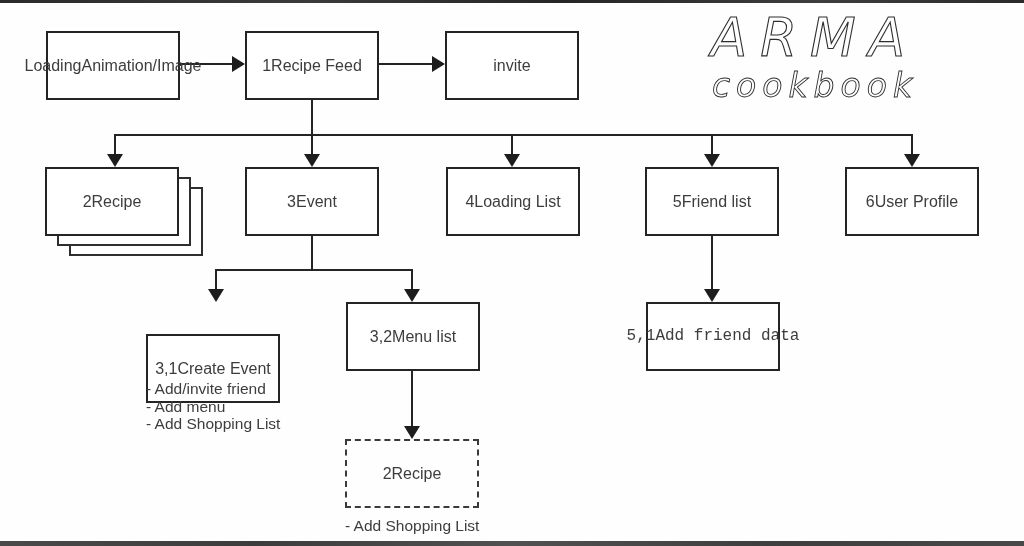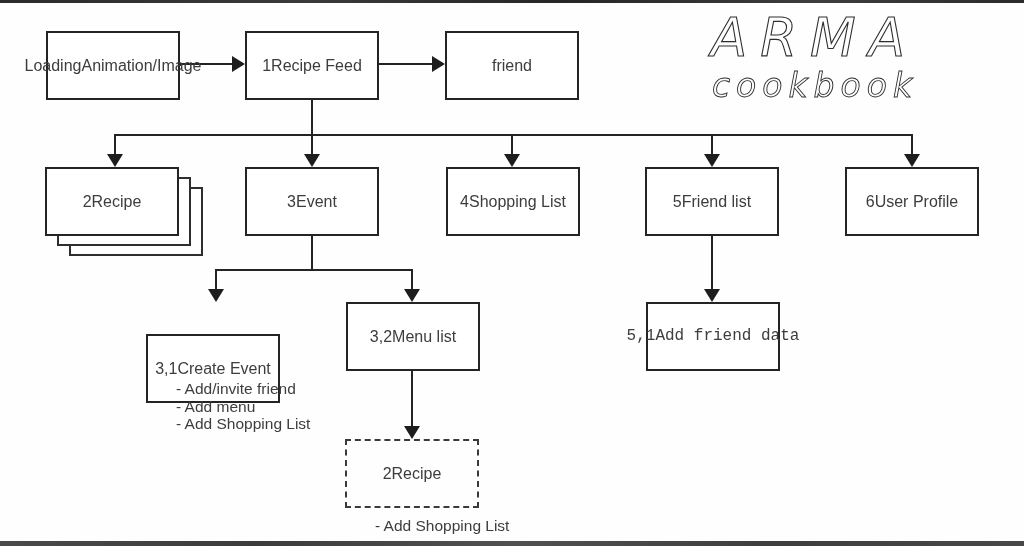--- a/index.html
+++ b/index.html
@@ -24,21 +24,21 @@
   .hline{position:absolute;height:2px;background:#242424;z-index:1;}
   .vline{position:absolute;width:2px;background:#242424;z-index:1;}
   .arrow-down{
     position:absolute;width:0;height:0;z-index:1;
     border-left:8px solid transparent;border-right:8px solid transparent;border-top:13px solid #1d1d1d;
   }
   .arrow-right{
     position:absolute;width:0;height:0;z-index:1;
     border-top:8px solid transparent;border-bottom:8px solid transparent;border-left:13px solid #1d1d1d;
   }
-  .notes{position:absolute;font-size:15.5px;line-height:17.5px;color:#3d3d3d;z-index:3;white-space:nowrap;margin-left:30px;}
+  .notes{position:absolute;font-size:15.5px;line-height:17.5px;color:#3d3d3d;z-index:3;white-space:nowrap;}
   #logo{position:absolute;left:706px;top:10px;width:212px;text-align:right;z-index:3;}
   #logo-arma{
     display:block;font-family:"DejaVu Sans","Liberation Sans",sans-serif;font-style:italic;
     font-size:53px;line-height:56px;letter-spacing:13px;color:#2e2e2e;
     -webkit-text-fill-color:transparent;-webkit-text-stroke:1.1px #2e2e2e;white-space:nowrap;
   }
   #logo-cookbook{
     display:block;font-family:"DejaVu Sans","Liberation Sans",sans-serif;font-style:italic;
     font-size:33px;line-height:36px;letter-spacing:6px;color:#701a75;
     -webkit-text-fill-color:transparent;-webkit-text-stroke:0.9px #2e2e2e;white-space:nowrap;margin-top:2px;
@@ -91,37 +91,37 @@
 
   <div class="box" style="left:46px;top:31px;">
     <span class="l1">Loading</span>
     <span class="l2">Animation/Image</span>
   </div>
   <div class="box" style="left:245px;top:31px;">
     <span class="l1">1</span>
     <span class="l2">Recipe Feed</span>
   </div>
   <div class="box" style="left:445px;top:31px;">
-    <span class="l2">friend</span>
+    <span class="l2">invite</span>
   </div>
 
   <div class="stack-layer" style="left:69px;top:187px;"></div>
   <div class="stack-layer" style="left:57px;top:177px;"></div>
   <div class="box" style="left:45px;top:167px;">
     <span class="l1">2</span>
     <span class="l2">Recipe</span>
   </div>
 
   <div class="box" style="left:245px;top:167px;">
     <span class="l1">3</span>
     <span class="l2">Event</span>
   </div>
   <div class="box" style="left:446px;top:167px;">
     <span class="l1">4</span>
-    <span class="l2">Shopping List</span>
+    <span class="l2">Loading List</span>
   </div>
   <div class="box" style="left:645px;top:167px;">
     <span class="l1">5</span>
     <span class="l2">Friend list</span>
   </div>
   <div class="box" style="left:845px;top:167px;">
     <span class="l1">6</span>
     <span class="l2">User Profile</span>
   </div>
 

